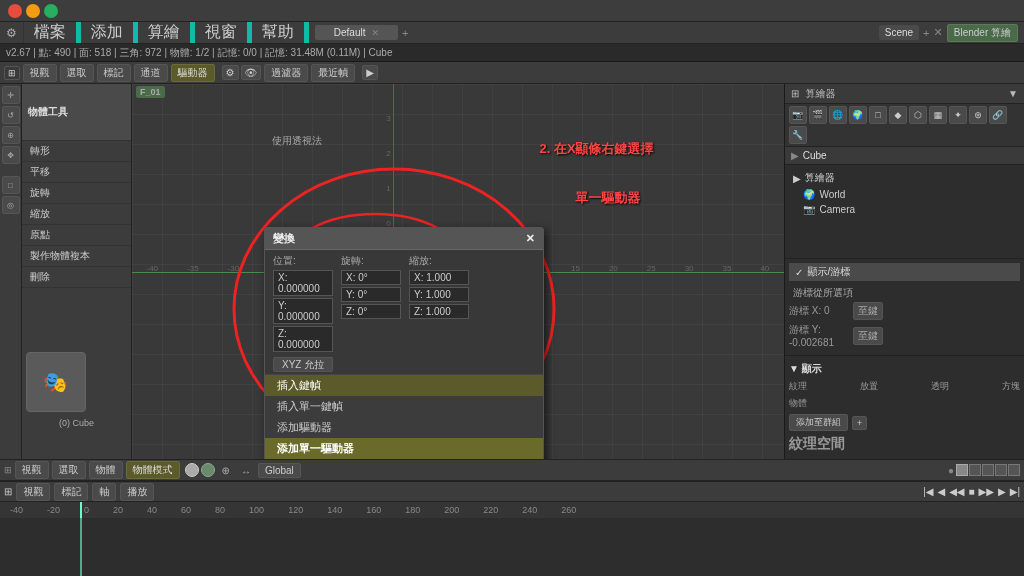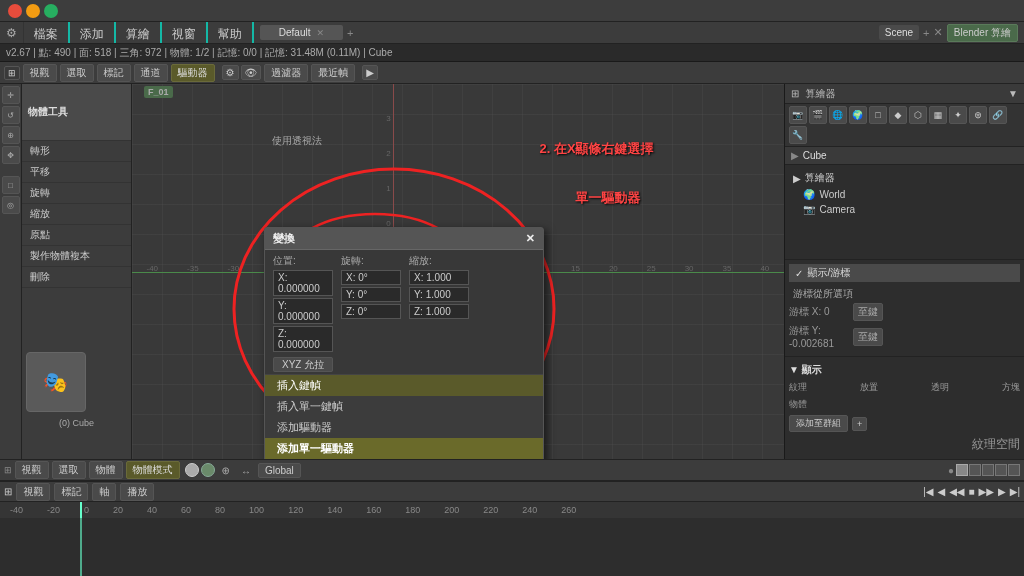--- a/index.html
+++ b/index.html
@@ -404,23 +404,23 @@
       background: #3c3c3c;
       display: flex;
       align-items: stretch;
       border-bottom: 1px solid #222;
     }
     .header-tab {
       padding: 0 10px;
       display: flex;
       align-items: flex-end;
       cursor: pointer;
-      font-size: 12px;
-      color: #ccc;
-      border-right: 2px solid #14b8a6;
+      font-size: 16px;
+      color: #ccc;
+      border-right: 5px solid #14b8a6;
       gap: 4px;
     }
 
     .header-btn {
       padding: 1px 6px;
       background: #4a4a4a;
       border: 1px solid #555;
       border-radius: 2px;
       color: #ccc;
       cursor: pointer;
@@ -611,21 +611,21 @@
         <div style="position:absolute;top:50%;left:50%;transform:translate(-50%,-50%);color:#ff8c00;font-size:18px;">✛</div>
 
         <div style="position:absolute;top:-4px;left:-4px;right:-4px;bottom:-4px;border:1px solid #cc6600;"></div>
       </div>
 
       <div class="sphere-obj"></div>
 
       <div style="position:absolute;top:60%;left:28%;width:20px;height:20px;border-radius:50%;background:radial-gradient(circle at 35% 35%, #999,#444);"></div>
 
       <div class="frame-indicator" style="position:absolute;top:2px;left:4px;color:#aaa;font-size:9px;font-weight:bold;">
-        <div style="background:#4a6a4a;padding:1px 4px;border-radius:2px;display:inline-block;margin-left:8px;">F_01</div>
+        <div style="background:#4a6a4a;padding:1px 4px;border-radius:2px;display:inline-block;">F_01</div>
       </div>
 
       <div style="position:absolute;top:26px;left:140px;color:#aaa;font-size:10px;margin-top:24px;">使用透視法</div>
 
       <svg class="ellipse-svg" viewBox="0 0 200 120">
         <ellipse cx="100" cy="60" rx="90" ry="50" fill="none" stroke="#ee2222" stroke-width="2.5"></ellipse>
       </svg>
 
       <div class="annotation-1">1. 選擇物件</div>
 
@@ -756,21 +756,21 @@
           <span>透明</span>
           <span>方塊</span>
         </div>
         <div style="display:flex;align-items:center;gap:4px;padding:2px 0;">
           <span style="color:#999;font-size:9px;">物體</span>
         </div>
         <div style="display:flex;align-items:center;gap:4px;padding:2px 0;">
           <div style="background:#4a4a4a;border:1px solid #555;border-radius:2px;padding:1px 6px;font-size:9px;color:#ccc;cursor:pointer;">添加至群組</div>
           <div style="background:#4a4a4a;border:1px solid #555;border-radius:2px;padding:1px 4px;font-size:9px;color:#ccc;cursor:pointer;">+</div>
         </div>
-        <div style="color:#999;font-size:12px;padding:2px 0;text-align:right;">紋理空間</div>
+        <div style="color:#999;font-size:14px;padding:2px 0;font-weight:bold;">紋理空間</div>
       </div>
     </div>
   </div>
 
   <div class="viewport-toolbar" style="border-top:1px solid #222;">
     <div style="font-size:9px;color:#888;display:flex;gap:2px;align-items:center;">
       <span>⊞</span>
     </div>
     <div class="vp-btn">視觀</div>
     <div class="vp-btn">選取</div>

